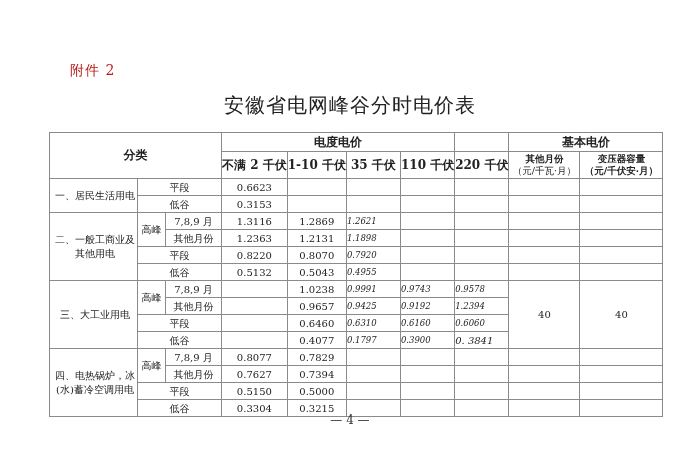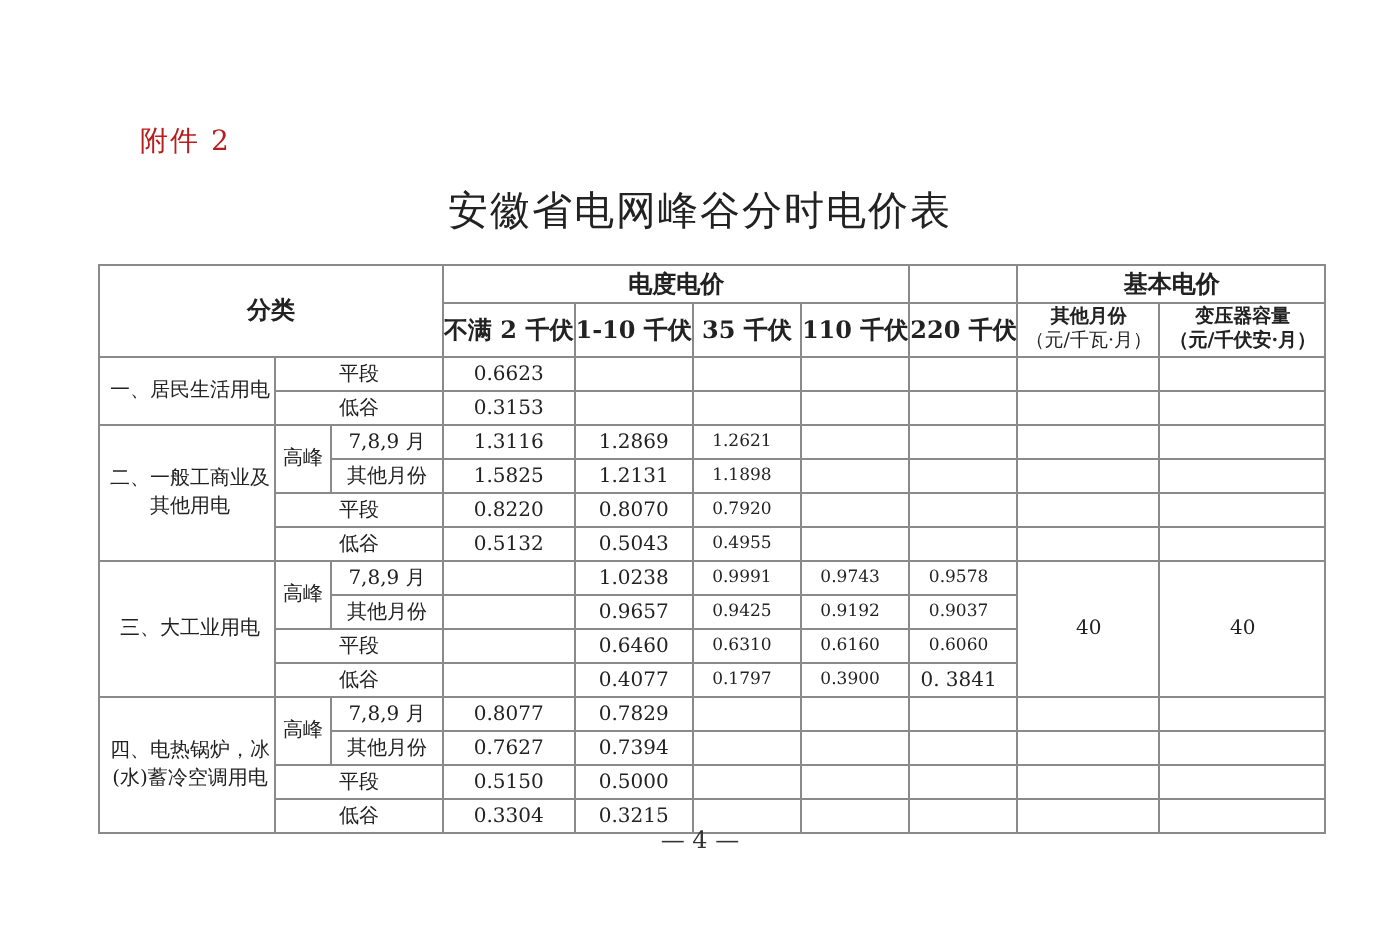--- a/index.html
+++ b/index.html
@@ -9,21 +9,21 @@
   .title { position:absolute; left:0; width:700px; top:92px; text-align:center;
            font-family: "DejaVu Sans", "Liberation Sans", sans-serif; font-size:20px; color:#222; letter-spacing:1px; }
   table { position:absolute; left:49px; top:132px; border-collapse:collapse; table-layout:fixed; }
   td { border:1px solid #8a8a8a; padding:0; font-size:10px; text-align:center; vertical-align:middle;
        height:16px; line-height:13px; white-space:nowrap; overflow:hidden; }
   table { border:1.5px solid #555; }
   .hdr { font-weight:bold; font-size:12px; }
   .hdr2 { font-weight:bold; font-size:9.5px; line-height:12px; }
   .cat { text-align:center; padding-left:3px; font-size:10px; white-space:normal; line-height:14px; }
   .num { font-size:10px; }
-  .nr { text-align:center; padding-right:5px; font-size:8.5px; }
+  .nr { text-align:left; padding-right:5px; font-size:8.5px;font-style:italic; }
   .page { position:absolute; left:0; width:700px; top:413px; text-align:center; font-size:12px; color:#333; }
 </style>
 </head>
 <body>
 
 <div class="attach">附件 2</div>
 <div class="title">安徽省电网峰谷分时电价表</div>
 
 <table>
   <colgroup>
@@ -92,21 +92,21 @@
     <td class="num">1.3116</td>
     <td class="num">1.2869</td>
     <td class="nr">1.2621</td>
     <td class="nr"></td>
     <td class="nr"></td>
     <td></td>
     <td></td>
   </tr>
   <tr>
     <td>其他月份</td>
-    <td class="num">1.5825</td>
+    <td class="num">1.2363</td>
     <td class="num">1.2131</td>
     <td class="nr">1.1898</td>
     <td class="nr"></td>
     <td class="nr"></td>
     <td></td>
     <td></td>
   </tr>
   <tr>
     <td colspan="2">平段</td>
     <td class="num">0.8220</td>
@@ -139,21 +139,21 @@
     <td class="nr">0.9578</td>
     <td rowspan="4" class="num">40</td>
     <td rowspan="4" class="num">40</td>
   </tr>
   <tr>
     <td>其他月份</td>
     <td class="num"></td>
     <td class="num">0.9657</td>
     <td class="nr">0.9425</td>
     <td class="nr">0.9192</td>
-    <td class="nr">0.9037</td>
+    <td class="nr">1.2394</td>
   </tr>
   <tr>
     <td colspan="2">平段</td>
     <td class="num"></td>
     <td class="num">0.6460</td>
     <td class="nr">0.6310</td>
     <td class="nr">0.6160</td>
     <td class="nr">0.6060</td>
   </tr>
   <tr>

